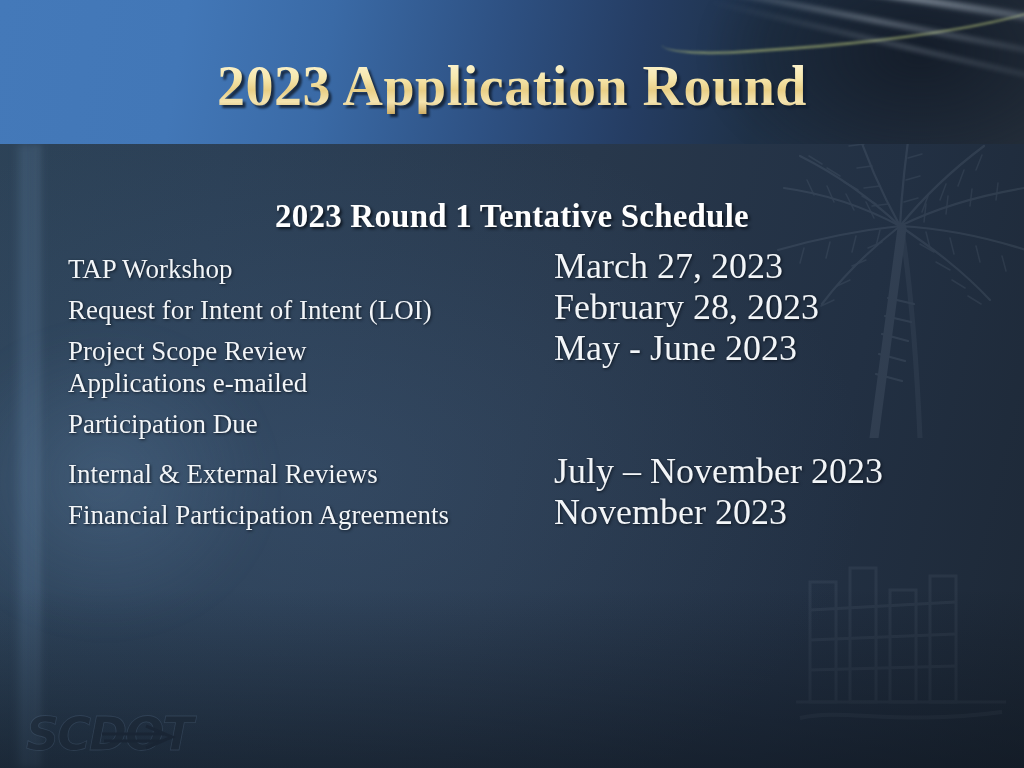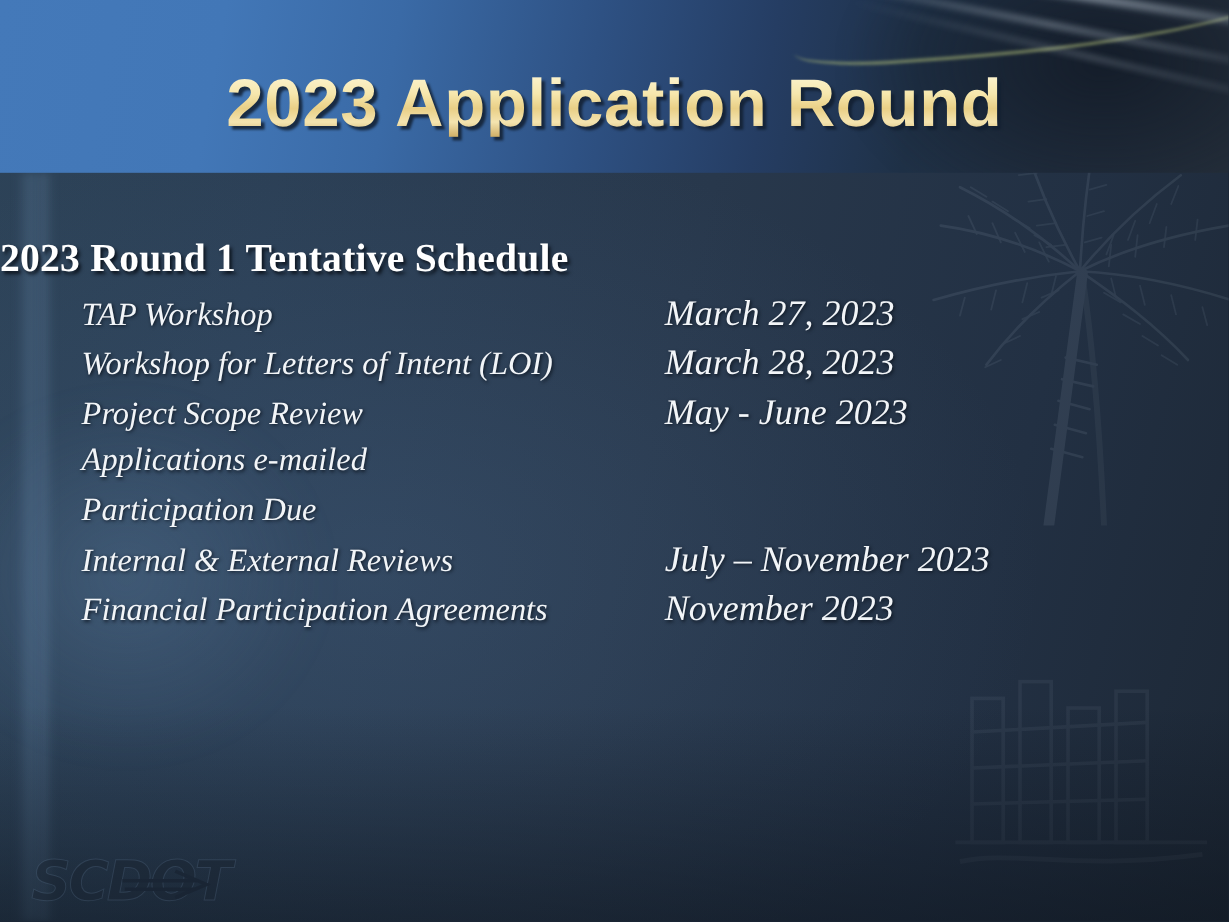--- a/index.html
+++ b/index.html
@@ -87,64 +87,64 @@
   }
   .band-dark-blob {
     position:absolute; right:-40px; top:-40px; width:360px; height:230px;
     background:radial-gradient(ellipse at 60% 40%, rgba(18,26,38,0.85), rgba(18,26,38,0) 72%);
     filter:blur(6px);
   }
 
   .slide-title {
     position:absolute; left:0; top:58px; width:1024px;
     text-align:center;
-    font-family:Liberation Sans, sans-serif;
+    font-family:Liberation Serif, serif;
     font-weight:bold;
     font-size:56px;
     letter-spacing:0.5px;
     line-height:1;
     background:linear-gradient(to bottom, #fdf6d8 0%, #f6e7ad 36%, #e9cf86 58%, #f4e4b0 78%, #cfae66 100%);
     -webkit-background-clip:text;
     background-clip:text;
     color:transparent;
     -webkit-text-fill-color:transparent;
     filter:drop-shadow(3px 3px 1px rgba(18,30,48,0.85));
     white-space:nowrap;
   }
 
   
   .subtitle {
     position:absolute; left:0; top:198px; width:1024px;
+    text-align:center;
     font-size:33px;
     font-weight:bold;
     color:#ffffff;
     text-shadow:2px 2px 3px rgba(8,14,22,0.85);
     letter-spacing:0.2px;
     white-space:nowrap;
   }
 
   .schedule {
     position:absolute; left:68px; top:245px;
     width:920px;
-    font-style:italic;
   }
   .row {
     display:flex;
     align-items:baseline;
     height:41px;
   }
   .row .task {
     width:486px;
     font-size:27px;
     color:#f2f5f8;
     text-shadow:1px 1px 3px rgba(8,14,22,0.8);
     white-space:nowrap;
   }
   .row .date {
-    font-size:30px;
+    font-size:36px;
     color:#f2f5f8;
     text-shadow:1px 1px 3px rgba(8,14,22,0.8);
     white-space:nowrap;
   }
 
   
   .logo {
     position:absolute; left:24px; bottom:6px;
     width:190px; height:56px;
     opacity:0.55;
@@ -233,22 +233,22 @@
   <div class="slide-title">2023 Application Round</div>
 
   <div class="subtitle">2023 Round 1 Tentative Schedule</div>
 
   <div class="schedule">
     <div class="row">
       <div class="task">TAP Workshop</div>
       <div class="date">March 27, 2023</div>
     </div>
     <div class="row">
-      <div class="task">Workshop for Letters of Intent (LOI)</div>
-      <div class="date">March 28, 2023</div>
+      <div class="task">Request for Intent of Intent (LOI)</div>
+      <div class="date">February 28, 2023</div>
     </div>
     <div class="row">
       <div class="task">Project Scope Review</div>
       <div class="date">May - June 2023</div>
     </div>
     <div class="row">
       <div class="task">Applications e-mailed</div>
     </div>
     <div class="row">
       <div class="task">Participation Due</div>

